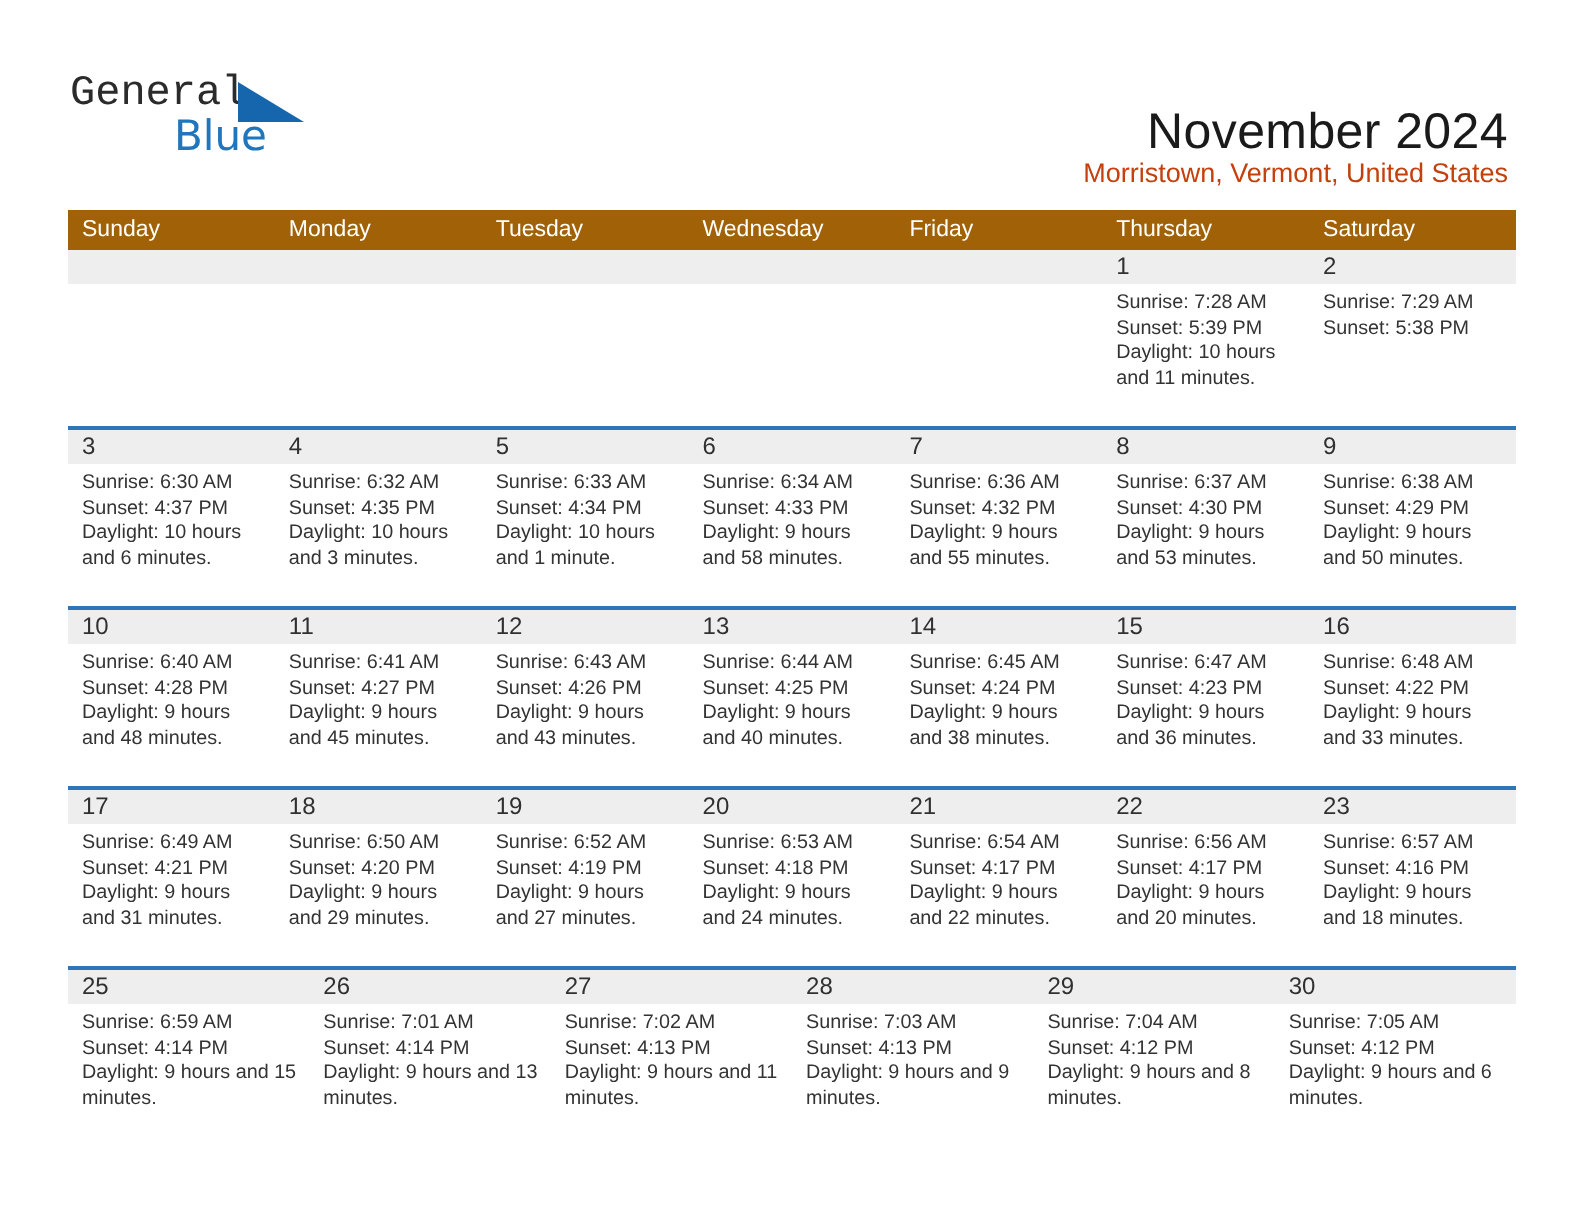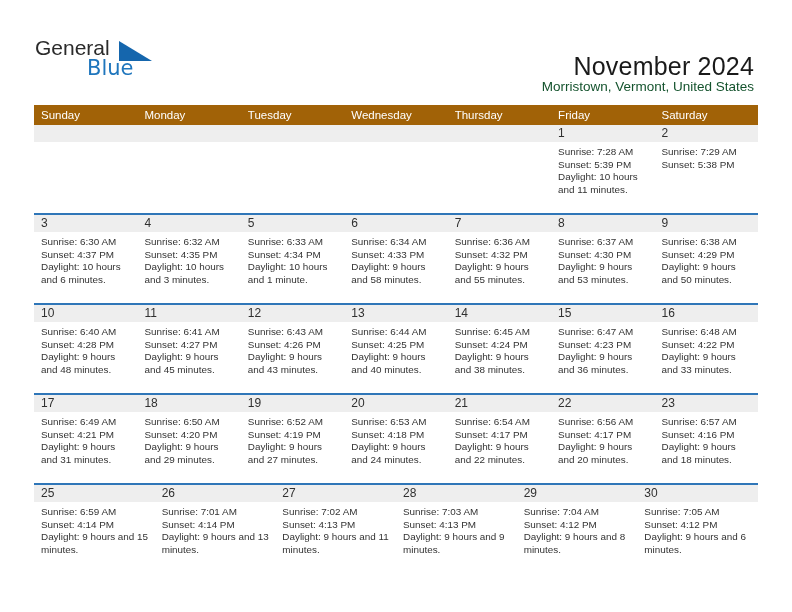--- a/index.html
+++ b/index.html
@@ -38,21 +38,21 @@
     width: 130px;
     height: 48px;
   }
   .logo-general {
     position: absolute;
     left: 0;
     top: 0;
     font-size: 21px;
     letter-spacing: 0px;
     color: #2b2b2b;
-    font-family: Liberation Sans, sans-serif;
+    font-family: Liberation Mono, monospace;
     font-weight: 400;
     line-height: 22px;
   }
   .logo-blue {
     position: absolute;
     left: 52px;
     top: 20px;
     font-size: 21px;
     color: #1f76bd;
     font-family: "DejaVu Sans", sans-serif;
@@ -78,21 +78,21 @@
     color: #1a1a1a;
     letter-spacing: 0.2px;
     white-space: nowrap;
   }
   .subtitle {
     position: absolute;
     right: 38px;
     top: 79px;
     font-size: 13.5px;
     font-weight: 400;
-    color: #14532d;
+    color: #c2410c;
     white-space: nowrap;
   }
 
   
   .calendar {
     position: absolute;
     left: 34px;
     top: 105px;
     width: 724px;
   }
@@ -180,22 +180,22 @@
     <div class="subtitle">Morristown, Vermont, United States</div>
   </div>
 
   <div class="calendar">
 
     <div class="weekday-row">
       <div class="weekday">Sunday</div>
       <div class="weekday">Monday</div>
       <div class="weekday">Tuesday</div>
       <div class="weekday">Wednesday</div>
+      <div class="weekday">Friday</div>
       <div class="weekday">Thursday</div>
-      <div class="weekday">Friday</div>
       <div class="weekday">Saturday</div>
     </div>
 
     <div id="weeks-container">
         <div class="week-row first">
           <div class="week-cells">
             <div class="day-cell empty">
               <div class="day-number-band"></div>
             </div>
             <div class="day-cell empty">

